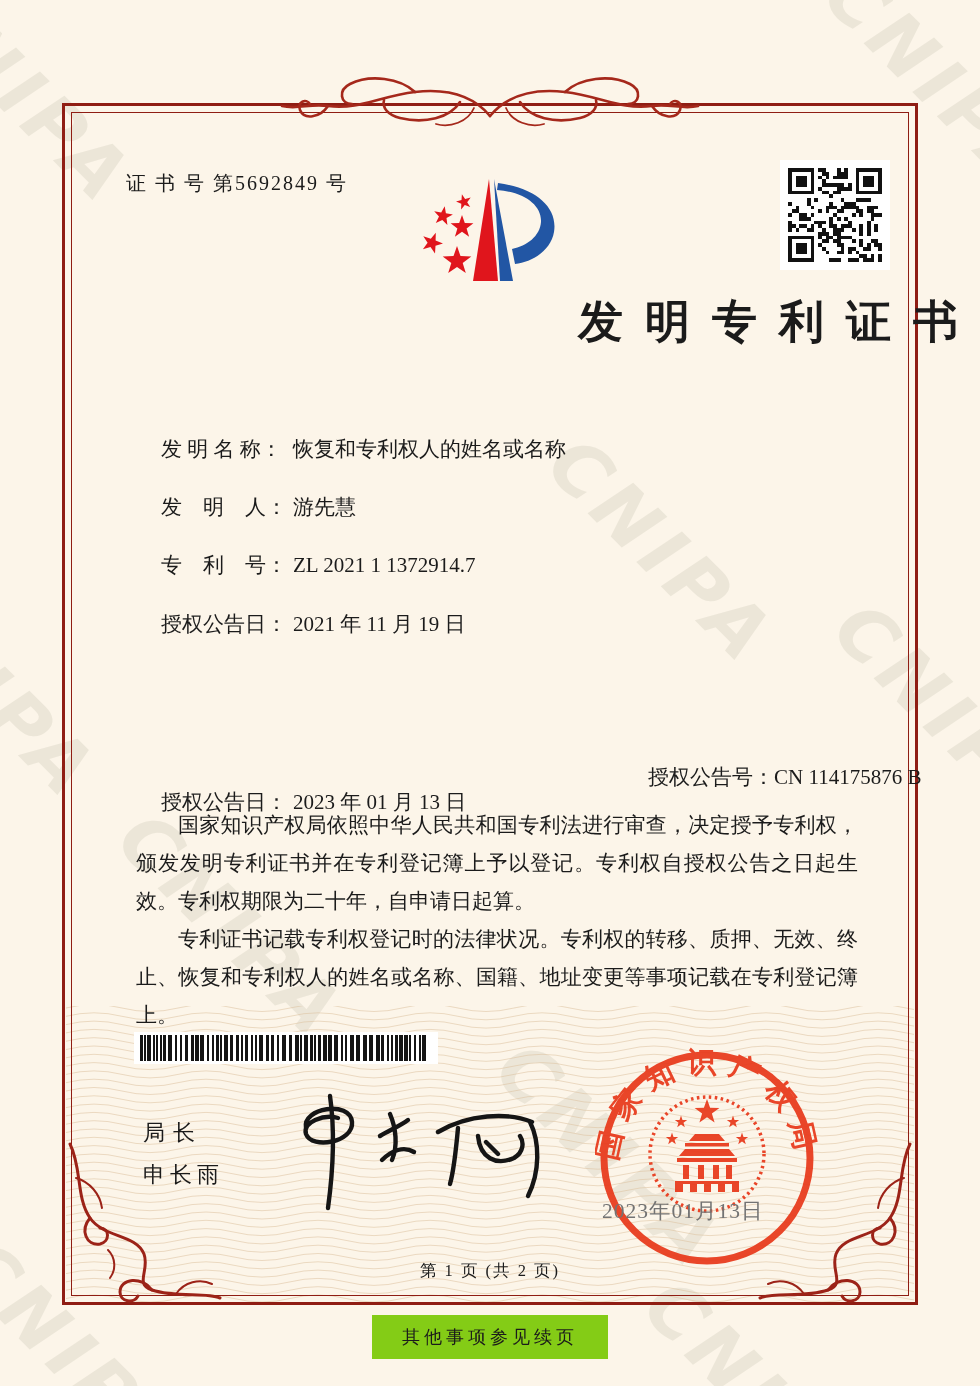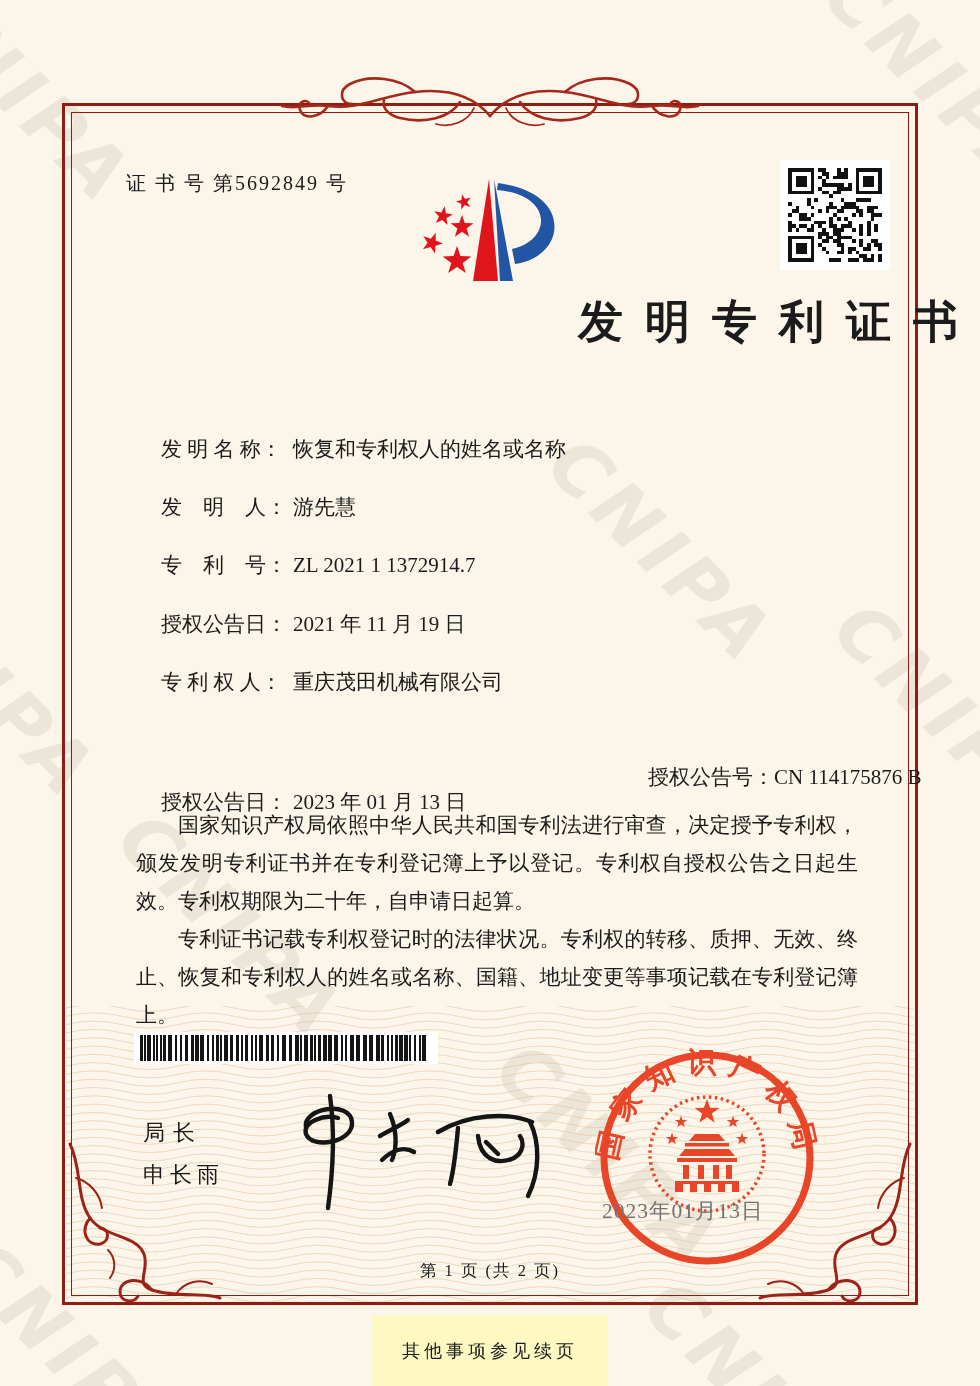--- a/index.html
+++ b/index.html
@@ -37,22 +37,22 @@
   .signer-role{left:143px;top:1118px;font-size:22px;letter-spacing:8px;z-index:12;
                font-family:"Liberation Sans","DejaVu Sans",sans-serif;}
   .signer-name{left:143px;top:1160px;font-size:22px;letter-spacing:5px;z-index:12;
                font-family:"Liberation Sans","DejaVu Sans",sans-serif;}
   .sig{left:272px;top:1084px;z-index:12;}
   .seal{left:595px;top:1046px;z-index:13;opacity:.93;}
   .seal-date{left:602px;top:1196px;width:220px;font-size:21.5px;letter-spacing:1px;
              color:#737373;z-index:14;}
   .page-info{left:0;right:0;top:1260px;text-align:center;font-size:16.5px;
              letter-spacing:2px;z-index:10;}
-  .cont-strip{left:50%;transform:translateX(-50%);top:1315px;background:#fef9c3;
-              padding:24px 30px;z-index:11;font-size:18px;letter-spacing:4px;font-family:Liberation Mono, monospace;}
+  .cont-strip{left:50%;transform:translateX(-50%);top:1315px;background:#84cc16;
+              padding:10px 30px;z-index:11;font-size:18px;letter-spacing:4px;font-family:Liberation Mono, monospace;}
   .flourish{z-index:6;}
   svg{display:block;}
 </style>
 </head>
 <body>
 
 <div class="cert">
 
   <span class="wm" style="left:-50px;top:-40px">CNIPA</span>
   <span class="wm" style="left:868px;top:-50px">CNIPA</span>
@@ -349,23 +349,20 @@
   </div>
   <div class="row" style="top:468px">
     <span class="lab">发　明　人：</span><span class="val">游先慧</span>
   </div>
   <div class="row" style="top:526px">
     <span class="lab">专　利　号：</span><span class="val">ZL 2021 1 1372914.7</span>
   </div>
   <div class="row" style="top:585px">
     <span class="lab">授权公告日：</span><span class="val">2021 年 11 月 19 日</span>
   </div>
-  <div class="row" style="top:643px">
-    <span class="lab">专 利 权 人：</span><span class="val">重庆茂田机械有限公司</span>
-  </div>
   <div class="row" style="top:763px;width:720px">
     <span class="lab">授权公告日：</span><span class="val">2023 年 01 月 13 日</span>
     <span class="grant2"><span class="lab" style="min-width:0">授权公告号：</span><span class="val">CN 114175876 B</span></span>
   </div>
 
   <div class="abs paras">
     <p>国家知识产权局依照中华人民共和国专利法进行审查，决定授予专利权，颁发发明专利证书并在专利登记簿上予以登记。专利权自授权公告之日起生效。专利权期限为二十年，自申请日起算。</p>
     <p>专利证书记载专利权登记时的法律状况。专利权的转移、质押、无效、终止、恢复和专利权人的姓名或名称、国籍、地址变更等事项记载在专利登记簿上。</p>
   </div>
 

